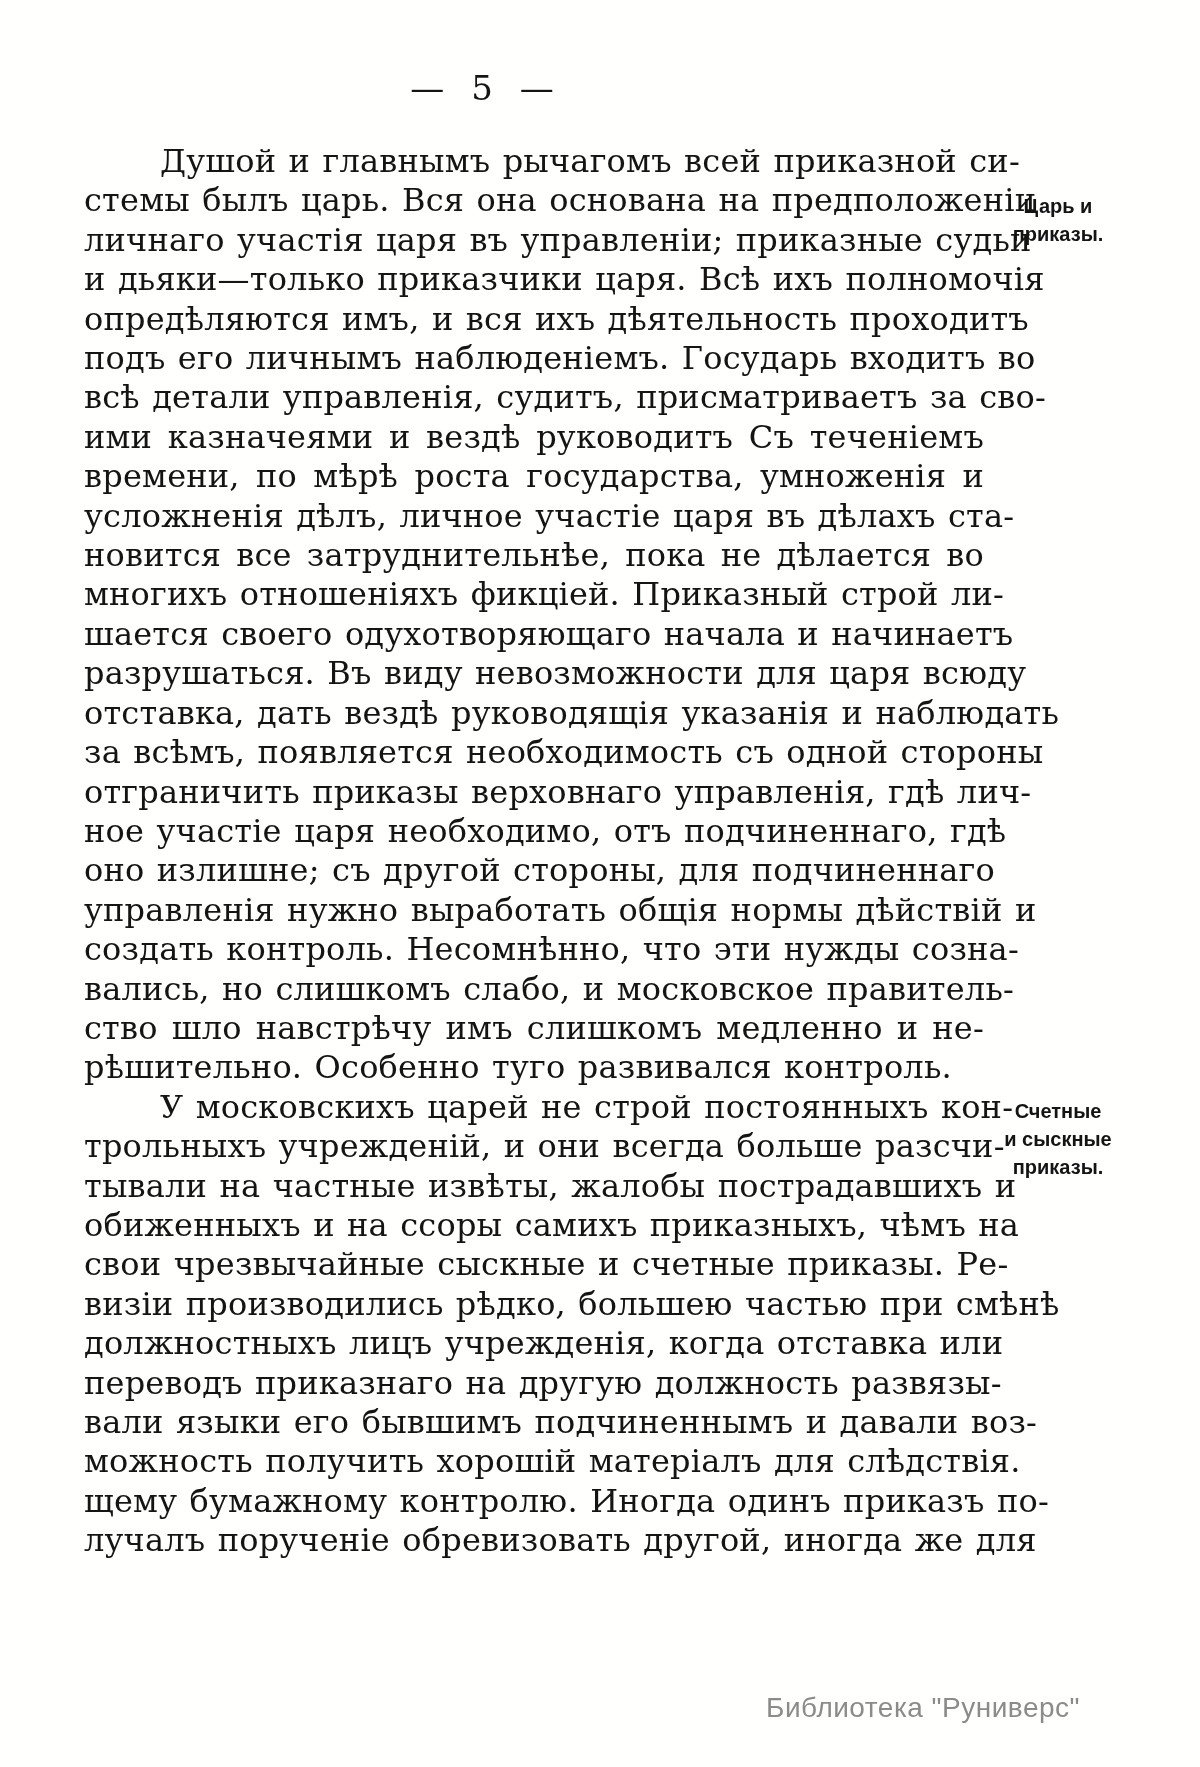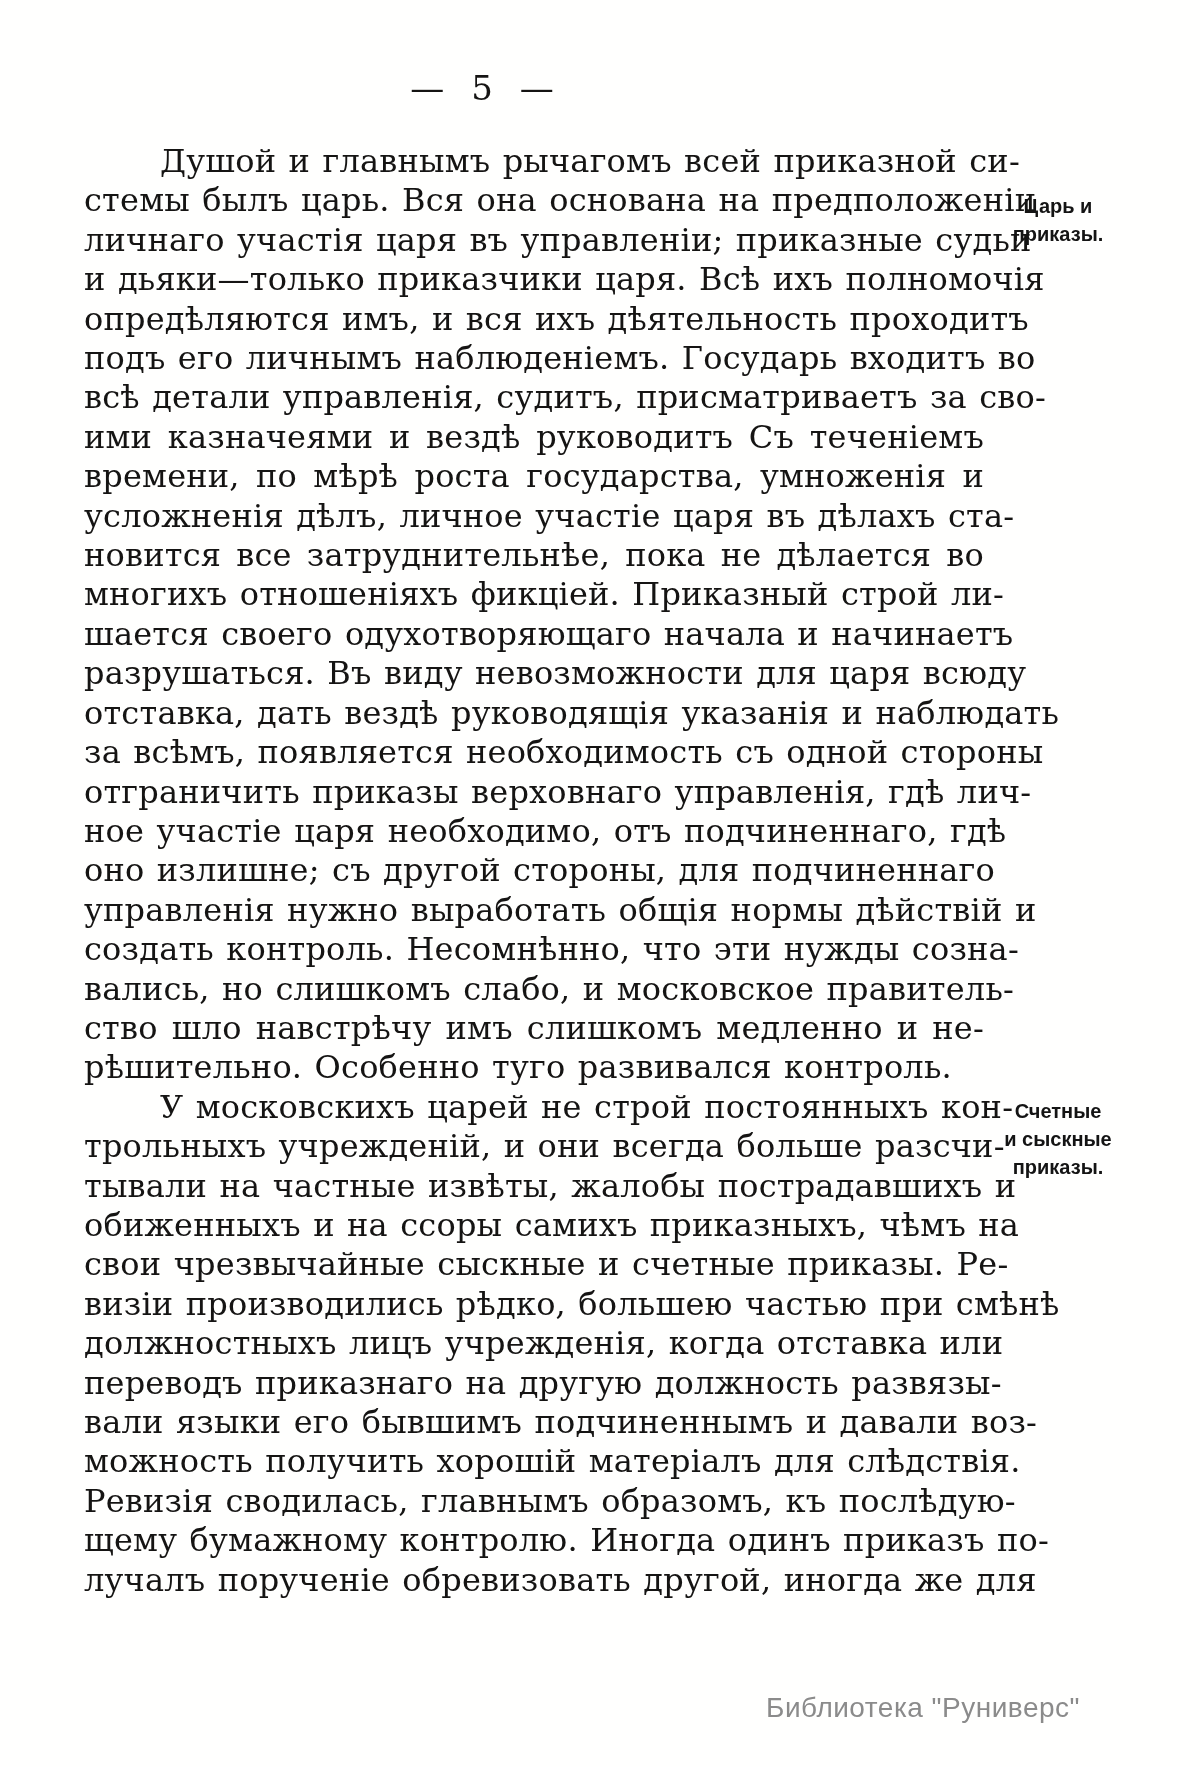--- a/index.html
+++ b/index.html
@@ -75,21 +75,20 @@
       <div class="line first">У московскихъ царей не строй постоянныхъ кон-</div>
       <div class="line">трольныхъ учрежденій, и они всегда больше разсчи-</div>
       <div class="line">тывали на частные извѣты, жалобы пострадавшихъ и</div>
       <div class="line">обиженныхъ и на ссоры самихъ приказныхъ, чѣмъ на</div>
       <div class="line">свои чрезвычайные сыскные и счетные приказы. Ре-</div>
       <div class="line">визіи производились рѣдко, большею частью при смѣнѣ</div>
       <div class="line">должностныхъ лицъ учрежденія, когда отставка или</div>
       <div class="line">переводъ приказнаго на другую должность развязы-</div>
       <div class="line">вали языки его бывшимъ подчиненнымъ и давали воз-</div>
       <div class="line">можность получить хорошій матеріалъ для слѣдствія.</div>
-      <div class="line">Ревизія сводилась, главнымъ образомъ, къ послѣдую-</div>
       <div class="line">щему бумажному контролю. Иногда одинъ приказъ по-</div>
       <div class="line">лучалъ порученіе обревизовать другой, иногда же для</div>
     </div>
   </div>
 
   <div class="margin-note note-1">
     <div>Царь и</div>
     <div>приказы.</div>
   </div>
 

